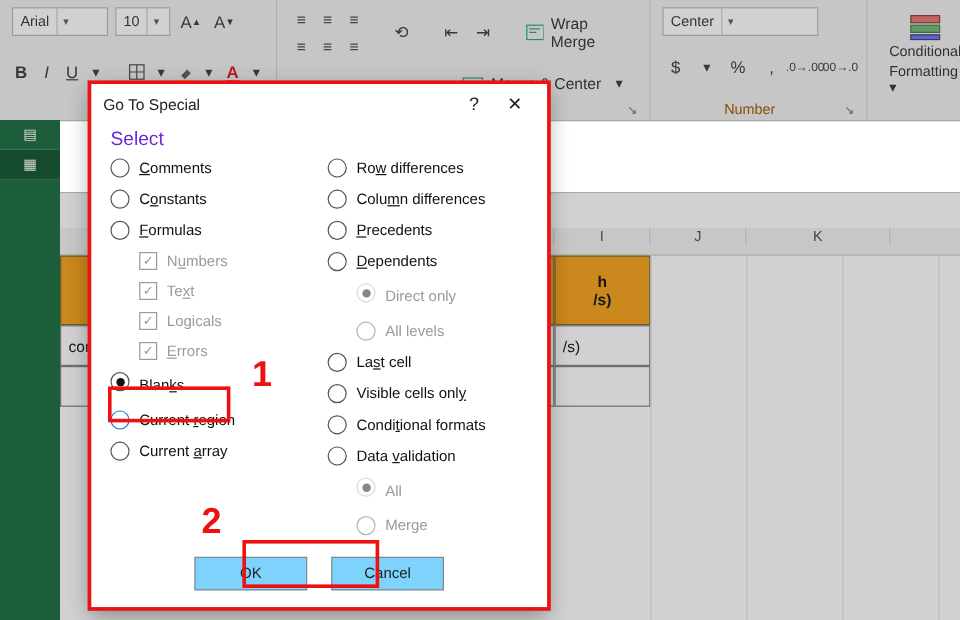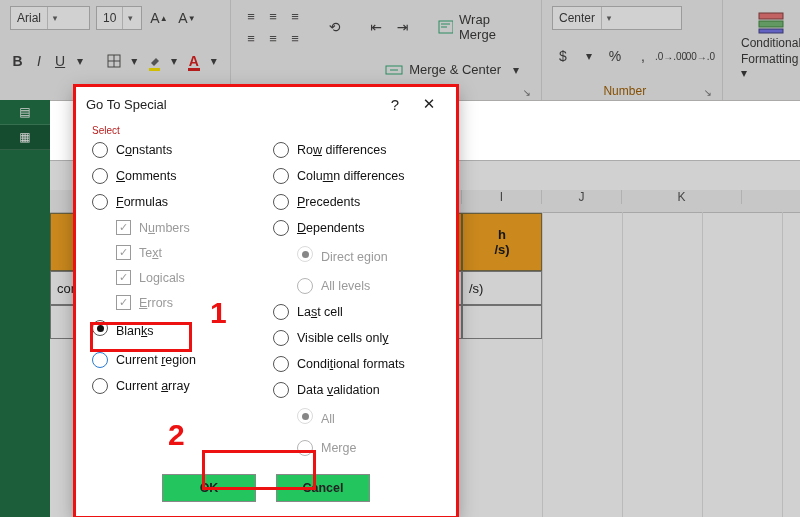--- a/index.html
+++ b/index.html
@@ -34,38 +34,38 @@
   .sheet{position:absolute;left:50px;right:0;top:190px;bottom:0;background:#fff;}
   .colhdr{display:grid;grid-template-columns:92px repeat(6,80px) 120px;height:22px;background:#f3f3f3;border-bottom:1px solid #ccc;}
   .colhdr div{border-right:1px solid #d8d8d8;display:flex;align-items:center;justify-content:center;color:#555;font-size:12px;}
   .tblhdr{display:grid;grid-template-columns:92px 80px 80px 80px 80px 80px;height:58px;}
   .tblhdr div{background:#f6a623;border:1px solid #7f7348;display:flex;align-items:center;justify-content:center;font-weight:bold;color:#1b1b1b;font-size:14px;}
   .tblrow{display:grid;grid-template-columns:92px 80px 80px 80px 80px 80px;height:34px;}
   .tblrow div{border:1px solid #888;display:flex;align-items:center;padding:0 6px;font-size:13px;color:#222;}
   .grid{position:absolute;left:492px;right:0;top:22px;bottom:0;}
   .gcol{position:absolute;top:0;bottom:0;border-right:1px solid #e3e3e3;}
   
-  .dialog{position:absolute;left:75px;top:86px;width:380px;background:#fff;border:1px solid #888;box-shadow:0 6px 18px rgba(0,0,0,.35);z-index:5;outline:3px solid #e11;outline-offset:-1px;}
+  .dialog{position:absolute;left:75px;top:69px;width:380px;background:#fff;border:1px solid #888;box-shadow:0 6px 18px rgba(0,0,0,.35);z-index:5;outline:3px solid #e11;outline-offset:-1px;}
   .titlebar{display:flex;align-items:center;justify-content:space-between;padding:8px 10px;font-size:13px;color:#222;}
   .titlebar .t{flex:1;}
   .titlebar .q,.titlebar .x{width:34px;text-align:center;font-size:15px;color:#222;cursor:default;}
   .body{padding:4px 16px 14px;}
-  .sel{font-size:10px;color:#b91c1c;margin-bottom:6px;}
+  .sel{font-size:16px;color:#6d28d9;margin-bottom:6px;}
   .cols{display:flex;gap:26px;}
   .col{display:flex;flex-direction:column;gap:10px;}
   .opt{display:flex;align-items:center;gap:8px;font-size:12.5px;color:#111;}
   .opt.dis{color:#9a9a9a;}
   .radio{width:14px;height:14px;border:1px solid #555;border-radius:50%;display:flex;align-items:center;justify-content:center;flex:0 0 14px;}
   .radio.sel::after{content:"";width:7px;height:7px;background:#111;border-radius:50%;}
   .radio.dis{border-color:#b5b5b5;}
   .chk{width:13px;height:13px;border:1px solid #9a9a9a;display:flex;align-items:center;justify-content:center;color:#9a9a9a;font-size:11px;flex:0 0 13px;}
   .indent{margin-left:24px;}
   .u{text-decoration:underline;}
   .btns{display:flex;justify-content:center;gap:20px;margin-top:18px;}
-  .btn{width:92px;height:26px;border:1px solid #888;background:#22c55e;font-size:12.5px;display:flex;align-items:center;justify-content:center;color:#222;font-weight:bold;}
+  .btn{width:92px;height:26px;border:1px solid #888;background:#7dd3fc;font-size:12.5px;display:flex;align-items:center;justify-content:center;color:#222;}
   .ann{position:absolute;font:bold 30px Arial;color:#e11;z-index:6;}
   .box1{position:absolute;left:90px;top:322px;width:96px;height:24px;border:3px solid #e11;z-index:6;}
   .box2{position:absolute;left:202px;top:450px;width:108px;height:34px;border:3px solid #e11;z-index:6;}
 </style>
 </head>
 <body>
 
 <div class="bg">
 
   <div class="ribbon">
@@ -256,25 +256,25 @@
     <span class="t">Go To Special</span>
     <span class="q">?</span>
     <span class="x">✕</span>
   </div>
   <div class="body">
     <div class="sel">Select</div>
     <div class="cols">
       <div class="col" style="width:155px">
         <label class="opt">
             <span class="radio"></span>
+            <span><span class="u">C</span>omments</span>
+          </label>
+        <label class="opt">
+            <span class="radio"></span>
             <span>C<span class="u">o</span>nstants</span>
-          </label>
-        <label class="opt">
-            <span class="radio"></span>
-            <span><span class="u">C</span>omments</span>
           </label>
         <label class="opt">
             <span class="radio"></span>
             <span><span class="u">F</span>ormulas</span>
           </label>
         <label class="opt dis indent">
             <span class="chk">✓</span>
             <span>N<span class="u">u</span>mbers</span>
           </label>
         <label class="opt dis indent">
@@ -314,21 +314,21 @@
         <label class="opt">
             <span class="radio"></span>
             <span><span class="u">P</span>recedents</span>
           </label>
         <label class="opt">
             <span class="radio"></span>
             <span><span class="u">D</span>ependents</span>
           </label>
         <label class="opt dis indent">
             <span class="radio dis sel" style="opacity:.5"></span>
-            <span>Direct egion</span>
+            <span>Direct only</span>
           </label>
         <label class="opt dis indent">
             <span class="radio dis"></span>
             <span>All levels</span>
           </label>
         <label class="opt">
             <span class="radio"></span>
             <span>La<span class="u">s</span>t cell</span>
           </label>
         <label class="opt">

